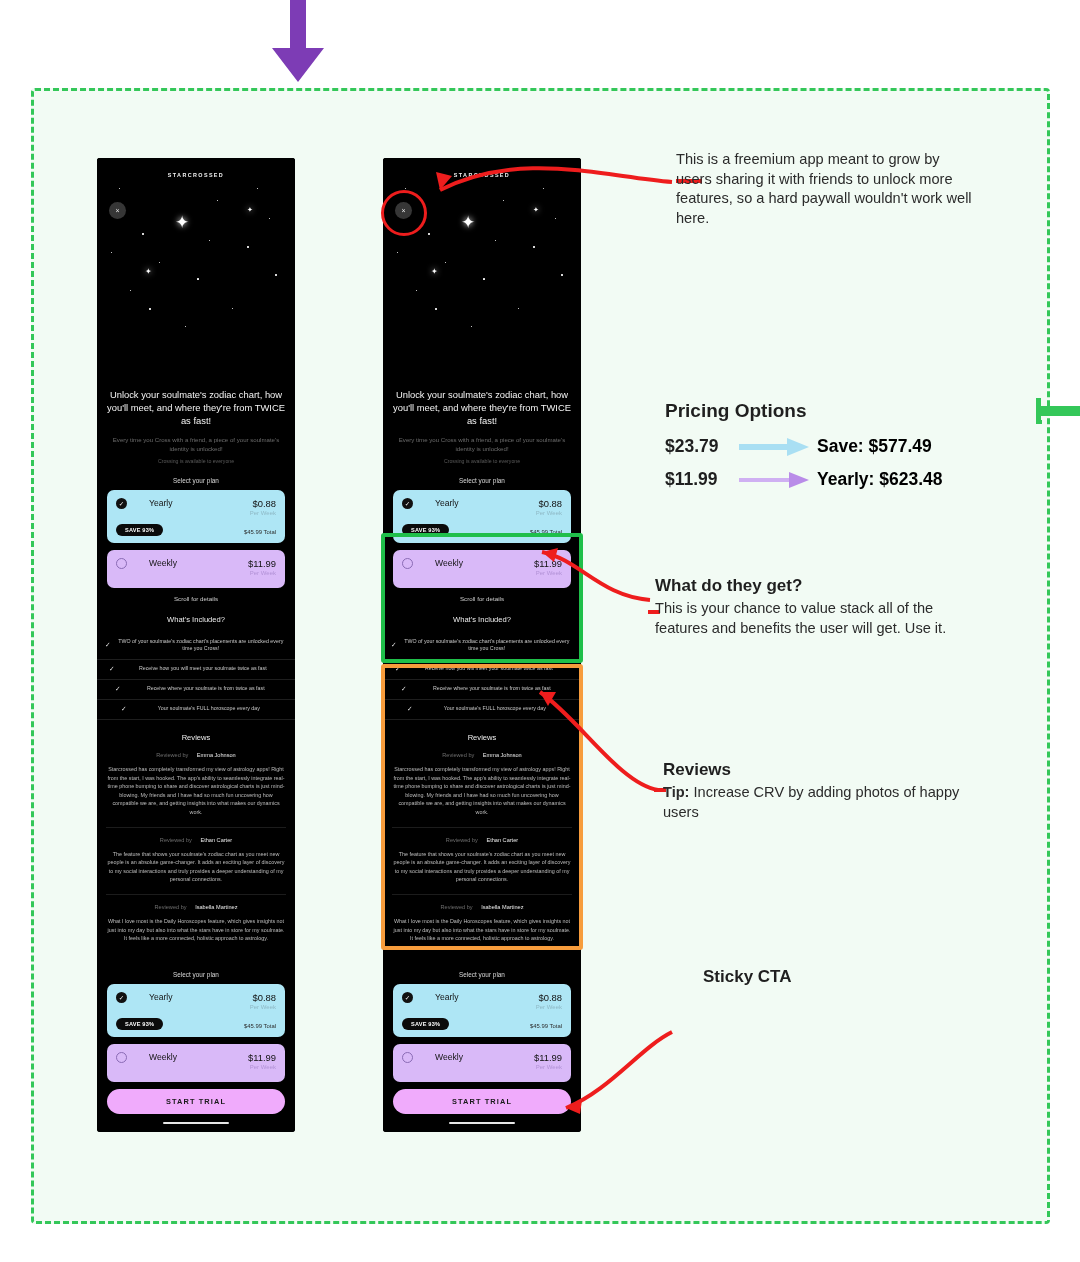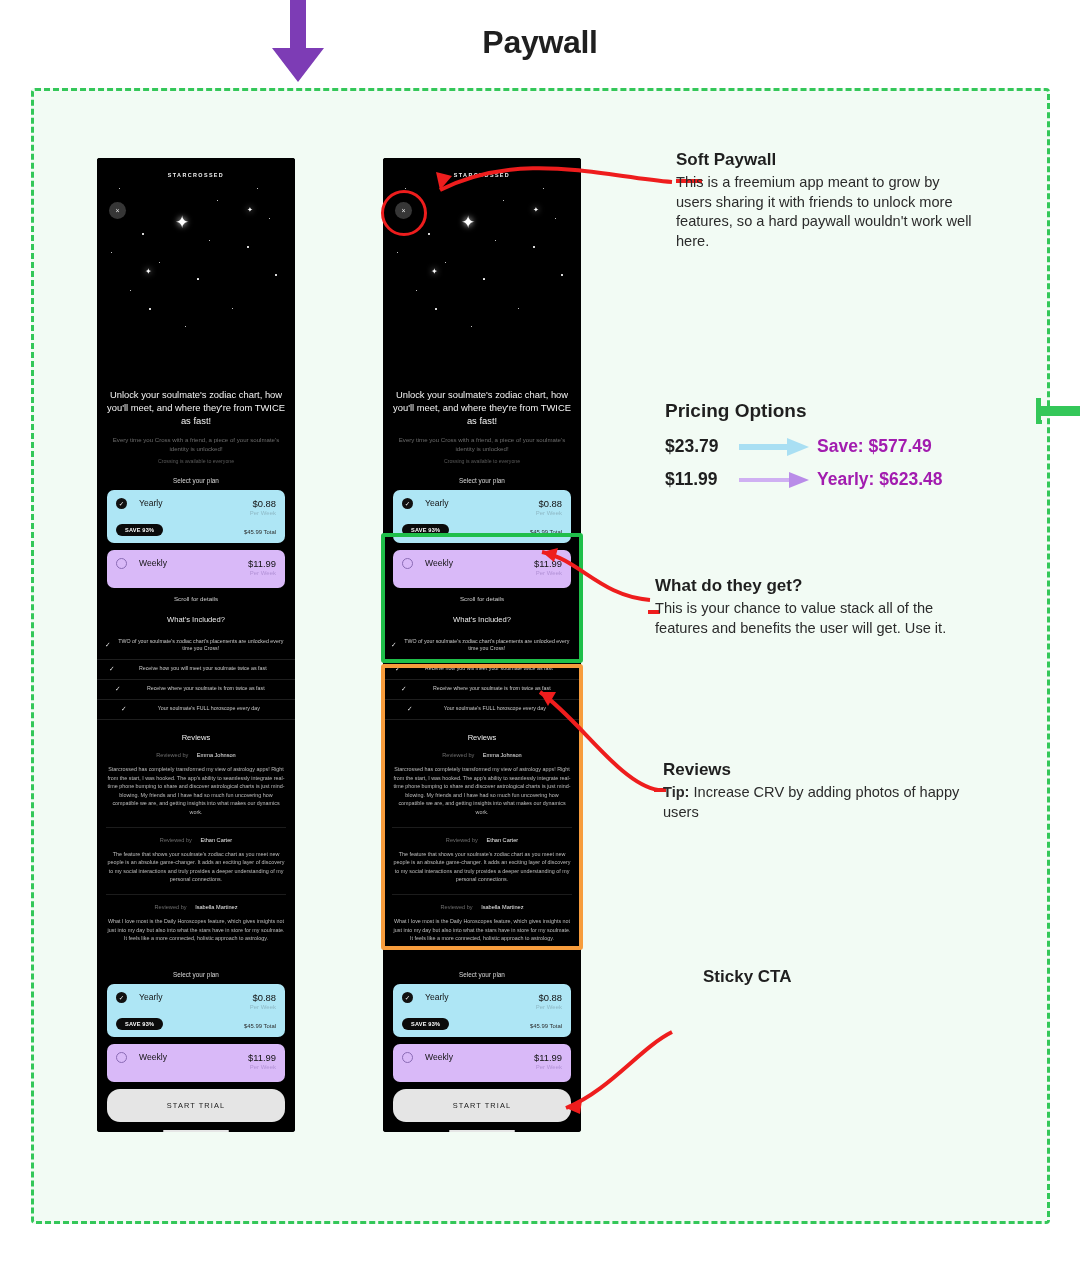--- a/index.html
+++ b/index.html
@@ -82,21 +82,21 @@
 
   
   .plans { padding: 0 10px; }
   .plan {
     position: relative; border-radius: 7px; padding: 8px 9px 8px 9px;
     margin-bottom: 7px;
   }
   .plan.yearly { background: #aee6f5; height: 53px; }
   .plan.weekly { background: #d9b9f8; height: 38px; }
   .plan-row { display: flex; align-items: flex-start; justify-content: space-between; }
-  .plan-left { display: flex; align-items: center; gap: 12px; }
+  .plan-left { display: flex; align-items: center; gap: 22px; }
   .radio {
     width: 11px; height: 11px; border-radius: 50%;
     background: #111; color: #fff; font-size: 6.5px;
     line-height: 11px; text-align: center;
   }
   .radio.off { background: transparent; border: 1px solid #8a6bb5; }
   .plan-name { font-size: 8.6px; color: #141414; }
   .plan-right { text-align: right; margin-left: 27px; }
   .plan-price { font-size: 9.4px; color: #111; font-weight: 500; }
   .plan-per { font-size: 6px; color: #8fb9c6; margin-top: 1px; }
@@ -131,24 +131,24 @@
   .rev-by .nm { color: #eaeaea; margin-left: 7px; }
   .rev-body {
     color: #bdbdbd; font-size: 5.4px; line-height: 8.6px;
     text-align: center; padding: 0 9px; margin-bottom: 10px;
   }
   .rev-sep { border-bottom: 0.6px solid #1c1c1c; margin: 0 9px 9px; }
 
   
   .sticky { padding-top: 6px; }
   .cta {
-    margin: 4px 10px 0; height: 33px; border-radius: 13px;
-    background: #e5e5e5; color: #1a1a1a;
+    margin: 4px 10px 0; height: 25px; border-radius: 13px;
+    background: #f0abfc; color: #1a1a1a;
     font-size: 7.4px; letter-spacing: 1.1px;
-    display: flex; align-items: center; justify-content: center;
+    display: flex; align-items: center; justify-content: center; font-weight: bold;
   }
   .home-bar {
     width: 66px; height: 2.6px; border-radius: 2px; background: #e6e6e6;
     margin: 8px auto 0;
   }
 
   
   .hl {
     position: absolute; pointer-events: none; border-radius: 3px;
   }
@@ -168,31 +168,30 @@
   .ann-soft { left: 676px; top: 150px; width: 300px; }
   .ann-what { left: 655px; top: 576px; width: 310px; }
   .ann-rev  { left: 663px; top: 760px; width: 300px; }
   .ann-cta  { left: 677px; top: 967px; width: 280px; margin-left: 26px; }
 
   .pricing { position: absolute; left: 665px; top: 400px; width: 340px; }
   .pricing h3 { font-size: 19px; font-weight: bold; color: #1f1f1f; margin-bottom: 11px; }
   .price-row { display: flex; align-items: center; height: 27px; margin-bottom: 6px; }
   .price-from { font-size: 17.5px; font-weight: bold; color: #1f1f1f; width: 74px; }
   .price-arrow { width: 74px; height: 20px; }
-  .price-to { font-size: 17.5px; font-weight: bold; color: #a21caf; margin-left: 4px; text-align: center; }
+  .price-to { font-size: 17.5px; font-weight: bold; color: #000000; margin-left: 4px; text-align: center; }
 
   svg { display: block; overflow: visible; }
   .ovl { position: absolute; left: 0; top: 0; width: 1080px; height: 1262px; pointer-events: none; }
 </style>
 </head>
 <body>
 
 <div class="page">
 
-  <div class="page-title">Paywall</div>
 
   <div class="purple-arrow">
     <svg width="96" height="92" viewBox="0 0 96 92">
       <path d="M38 -20 L38 52 L20 52 L46 86 L72 52 L54 52 L54 -20 Z" fill="#7d3cb5"></path>
     </svg>
   </div>
 
   <div class="frame"></div>
   <div class="frame-tab">
     <svg width="44" height="26" viewBox="0 0 44 26">
@@ -512,21 +511,20 @@
 
     <path d="M658 790 C 620 784, 580 720, 540 692" stroke="#ee1d1d" stroke-width="4" fill="none"></path>
     <path d="M540 692 L 556 692 L 548 706 Z" fill="#ee1d1d"></path>
     <line x1="654" y1="790" x2="666" y2="790" stroke="#ee1d1d" stroke-width="4"></line>
 
     <path d="M672 1032 C 640 1048, 610 1090, 566 1108" stroke="#ee1d1d" stroke-width="4" fill="none"></path>
     <path d="M566 1108 L 582 1100 L 580 1114 Z" fill="#ee1d1d"></path>
   </svg>
 
   <div class="ann ann-soft">
-    <h3>Soft Paywall</h3>
     <p>This is a freemium app meant to grow by users sharing it with friends to unlock more features, so a hard paywall wouldn't work well here.</p>
   </div>
 
   <div class="pricing">
     <h3>Pricing Options</h3>
     <div class="price-row">
       <span class="price-from">$23.79</span>
       <span class="price-arrow">
         <svg width="74" height="20" viewBox="0 0 74 20">
           <rect x="0" y="7" width="52" height="6" fill="#a9dff3"></rect>

